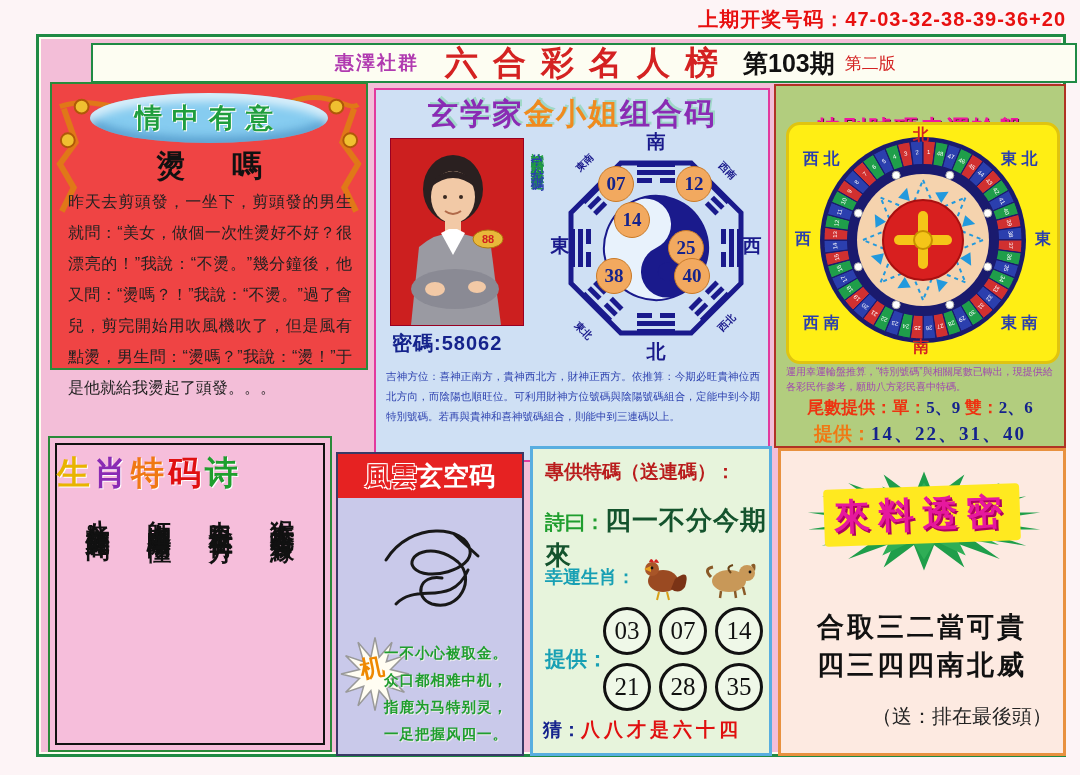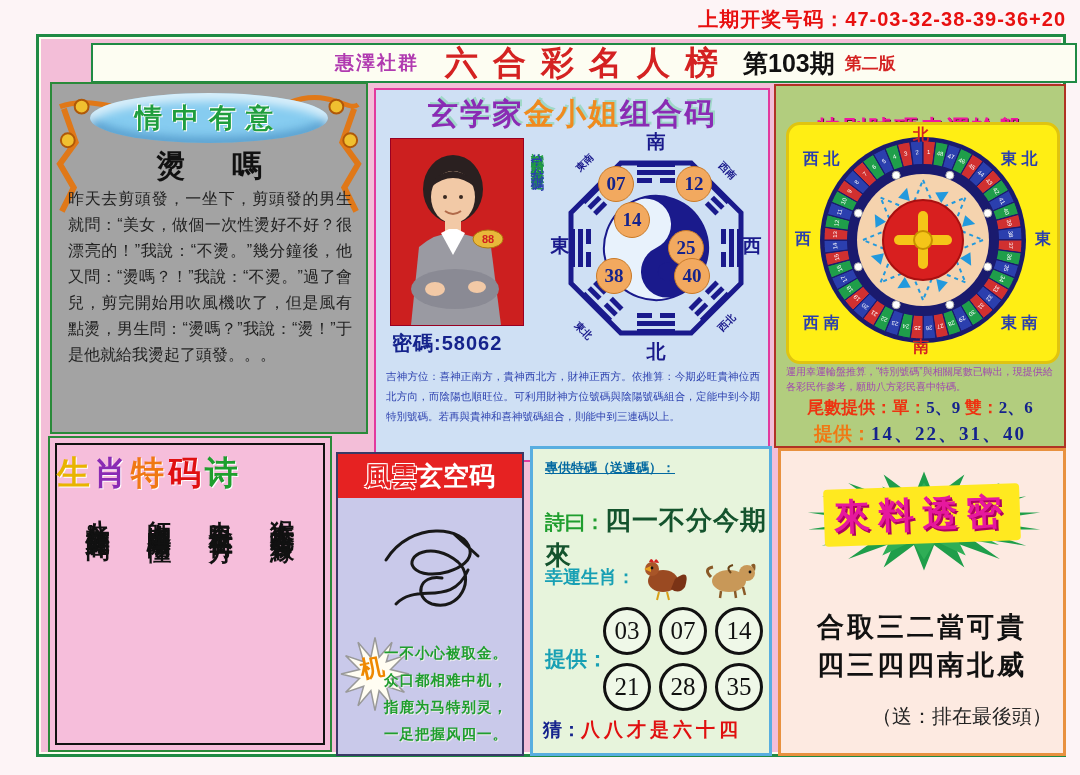--- a/index.html
+++ b/index.html
@@ -13,36 +13,36 @@
   #frame{position:absolute;left:36px;top:34px;width:1024px;height:717px;border:3px solid #1f8a44;
          background:#f3bed8;box-shadow:inset 0 0 0 2px #fdfdf0;}
 
   
   #titlebar{position:absolute;left:20px;top:6px;width:982px;height:36px;background:#fdfdf2;border:2px solid #1f8a44;
             display:flex;align-items:center;margin-left:32px;}
   .brand{color:#b03ab0;font-weight:bold;font-size:19px;margin-left:242px;letter-spacing:2px;}
   .main-title{color:#d42222;font-weight:bold;font-size:33px;letter-spacing:15px;margin-left:26px;
               font-family:"Liberation Serif","DejaVu Serif",serif;}
   .issue{color:#111;font-weight:bold;font-size:25px;margin-left:10px;}
-  .edition{color:#d42222;font-size:17px;font-weight:bold;margin-left:10px;}
+  .edition{color:#d42222;font-size:17px;font-weight:normal;margin-left:10px;}
 
   .panel{position:absolute;box-sizing:border-box;}
 
   
-  #story{left:11px;top:45px;width:318px;height:352px;background:#a3a3a3;border:2px solid #2a8a3a;}
+  #story{left:11px;top:45px;width:318px;height:288px;background:#ef4444;border:2px solid #2a8a3a;}
   #story .ribbon{position:absolute;left:0;top:0;width:100%;height:150px;pointer-events:none;}
   #story .banner{position:absolute;left:50%;top:34px;transform:translate(-50%,-50%);
                  width:238px;height:50px;background:#86ccf0;border-radius:50%;
                  display:flex;align-items:center;justify-content:center;
                  box-shadow:inset 0 8px 10px rgba(255,255,255,.7), inset 0 -6px 8px rgba(40,110,170,.45);}
   #story .banner span{color:#1f9e3e;font-weight:bold;font-size:27px;letter-spacing:10px;
                       text-shadow:1px 1px 0 #fff,-1px -1px 0 #fff;}
   #story .heading{position:absolute;left:0;top:62px;width:100%;text-align:center;color:#111;
                   font-weight:bold;font-size:30px;letter-spacing:46px;text-indent:46px;}
-  #story .body{position:absolute;left:16px;right:14px;top:102px;font-size:16px;line-height:26px;
+  #story .body{position:absolute;left:16px;right:14px;top:102px;font-size:16px;line-height:31px;
                color:#222;text-align:justify;}
 
   
   #combo{left:335px;top:51px;width:396px;height:374px;background:#cfe0f4;border:2px solid #e23a9e;}
   #combo .ctitle{position:absolute;top:4px;width:100%;text-align:center;font-weight:bold;font-size:30px;
                  letter-spacing:2px;text-shadow:2px -2px 0 #9fd8c8;}
   #combo .t1,#combo .t3{color:#8a2bb4;}
   #combo .t2{color:#f08a1e;}
   #combo .photo{position:absolute;left:14px;top:48px;width:132px;height:186px;border:1px solid #902;}
   #combo .pass{position:absolute;left:16px;top:240px;color:#15238c;font-weight:bold;font-size:20px;letter-spacing:1px;}
@@ -87,21 +87,21 @@
   #xuan .head .a{color:#e62222;text-shadow:-1px -1px 0 #fff,1px -1px 0 #fff,-1px 1px 0 #fff,1px 1px 0 #fff;}
   #xuan .head .b{color:#fff;}
   #xuan .scribble{position:absolute;left:28px;top:58px;}
   #xuan .burst{position:absolute;left:2px;top:182px;width:70px;height:76px;}
   #xuan .lines{position:absolute;left:36px;right:4px;top:186px;text-align:center;}
   #xuan .lines div{color:#1f9e2e;font-weight:bold;font-size:14.5px;line-height:27px;letter-spacing:1px;
                    text-shadow:1px 1px 0 #eee;}
 
   
   #special{left:491px;top:409px;width:242px;height:310px;background:#e7f4dc;border:3px solid #58aee0;}
-  #special .l1{position:absolute;left:12px;top:10px;color:#0369a1;font-weight:bold;font-size:13px;text-decoration:underline;}
+  #special .l1{position:absolute;left:12px;top:10px;color:#b91c1c;font-weight:bold;font-size:19px;}
   #special .l2{position:absolute;left:12px;top:54px;font-weight:bold;}
   #special .l2 .lab{color:#1f9e2e;font-size:20px;}
   #special .l2 .txt{color:#14532d;font-size:26px;letter-spacing:1px;}
   #special .l3{position:absolute;left:12px;top:104px;display:flex;align-items:center;}
   #special .l3 .lab{color:#18a0b4;font-weight:bold;font-size:18px;}
   #special .l4lab{position:absolute;left:12px;top:196px;color:#18a0b4;font-weight:bold;font-size:21px;}
   #special .nums{position:absolute;left:70px;top:158px;width:168px;display:flex;flex-wrap:wrap;gap:8px;}
   #special .cnum{width:42px;height:42px;border:3px solid #111;border-radius:50%;background:rgba(255,255,255,.35);
                  display:flex;align-items:center;justify-content:center;color:#111;font-size:25px;
                  font-family:"Liberation Serif","DejaVu Serif",serif;}

